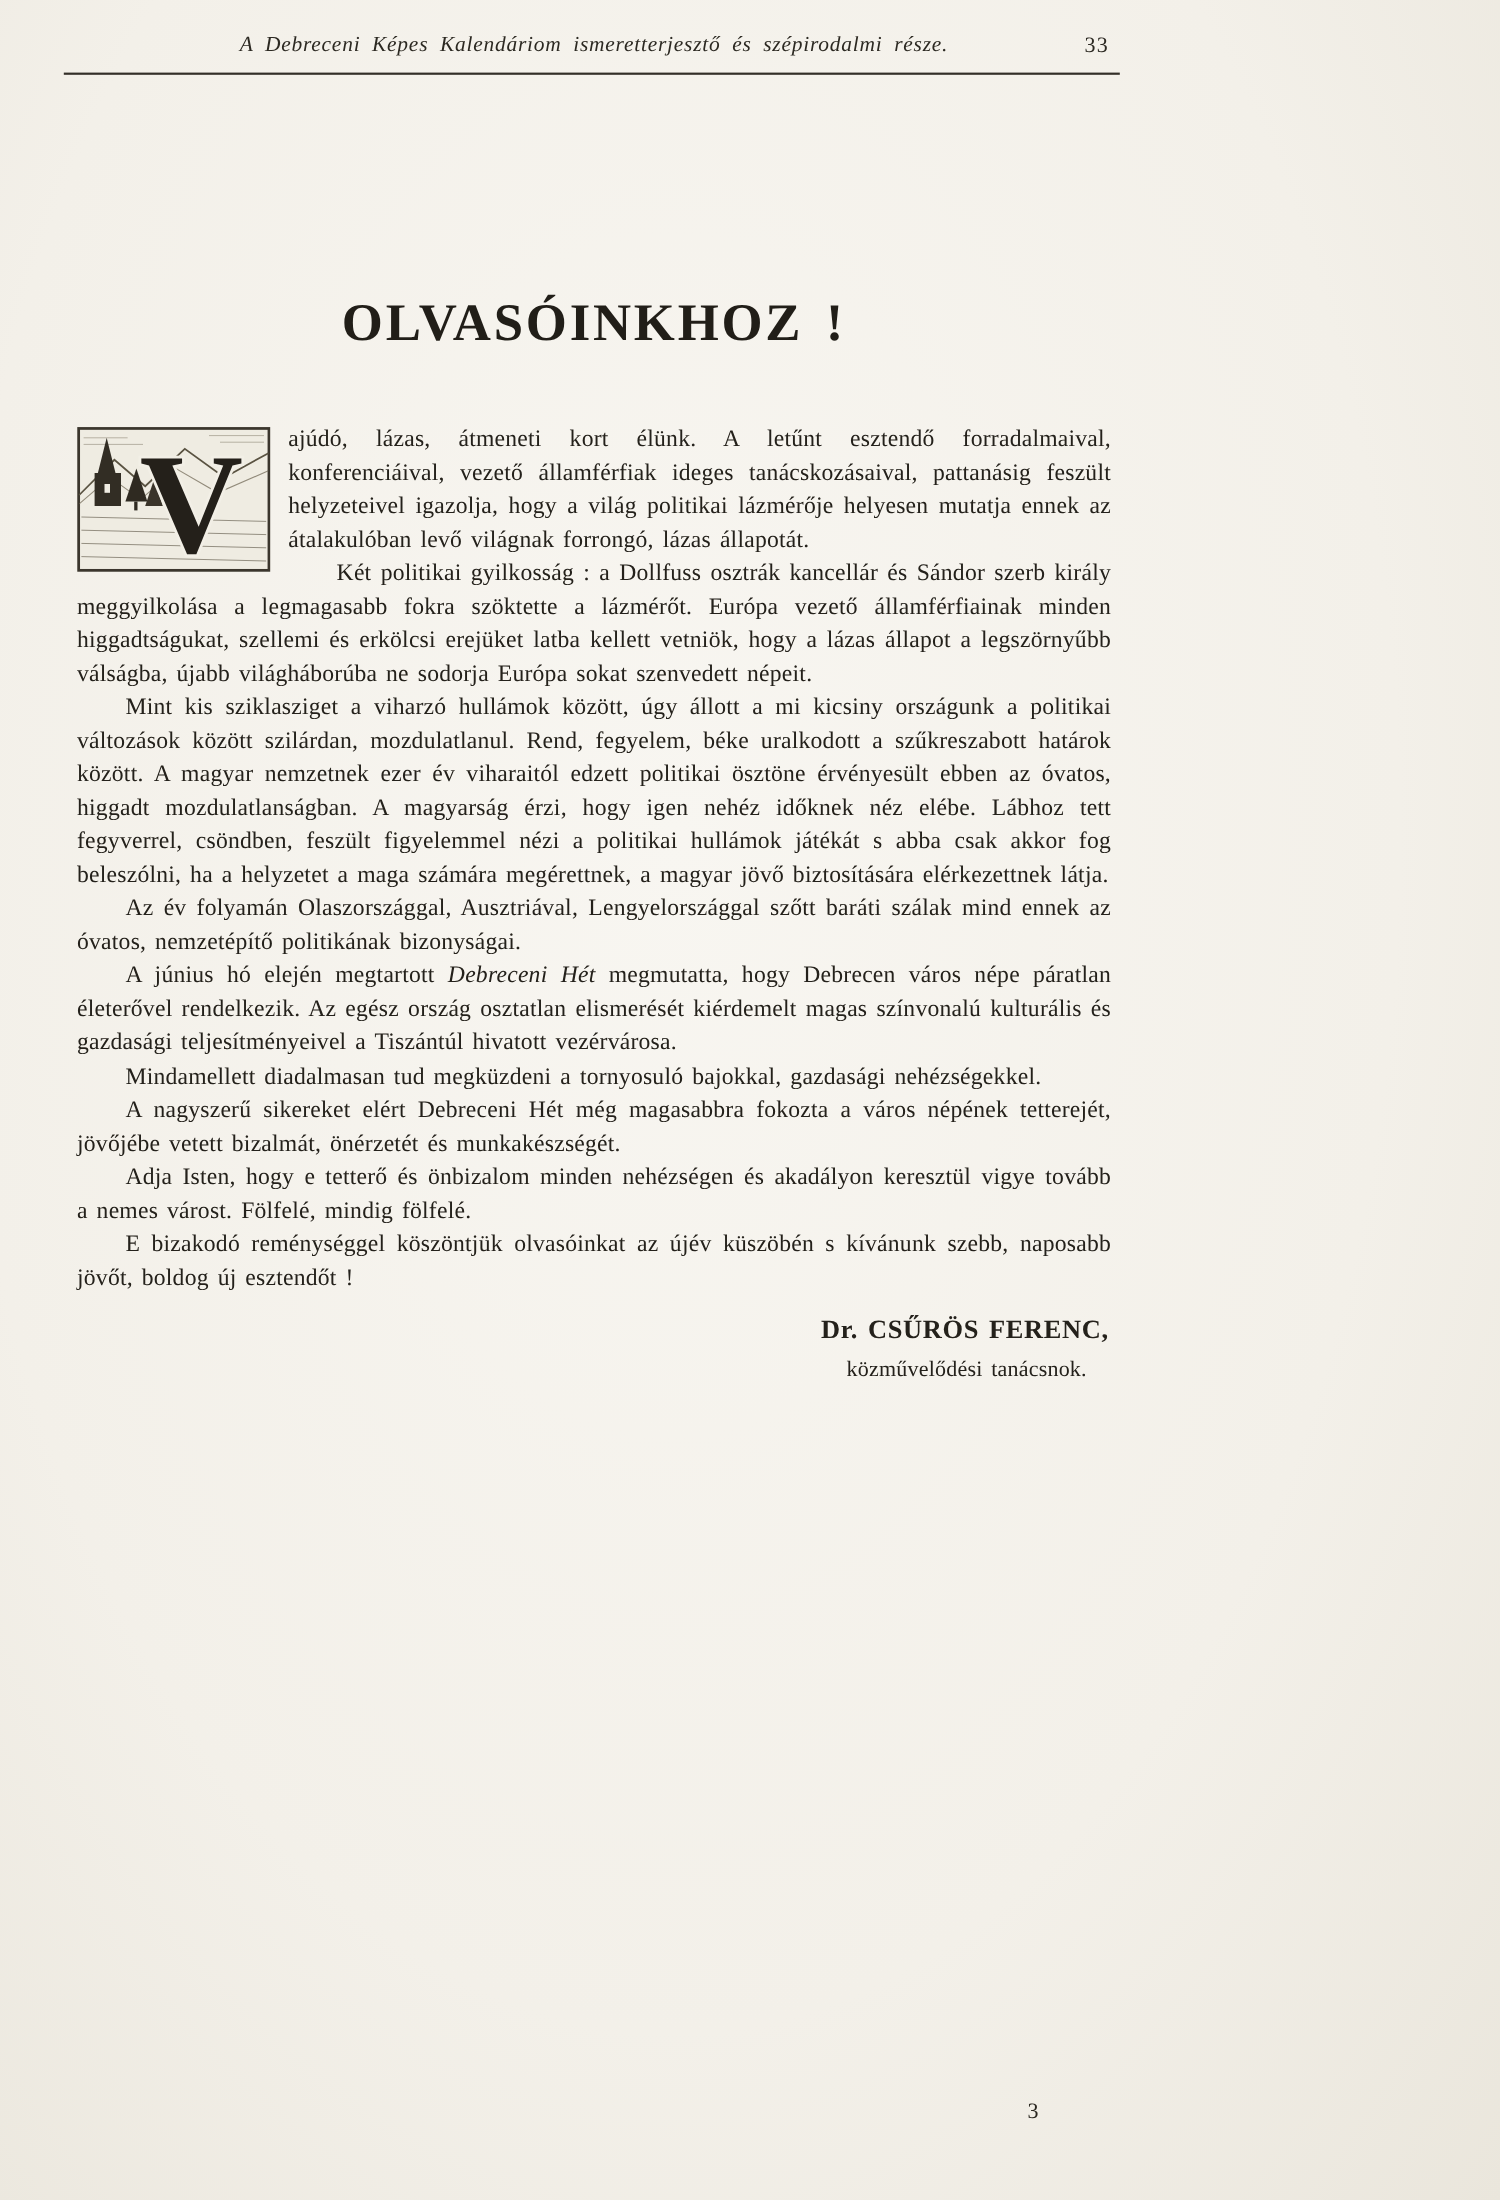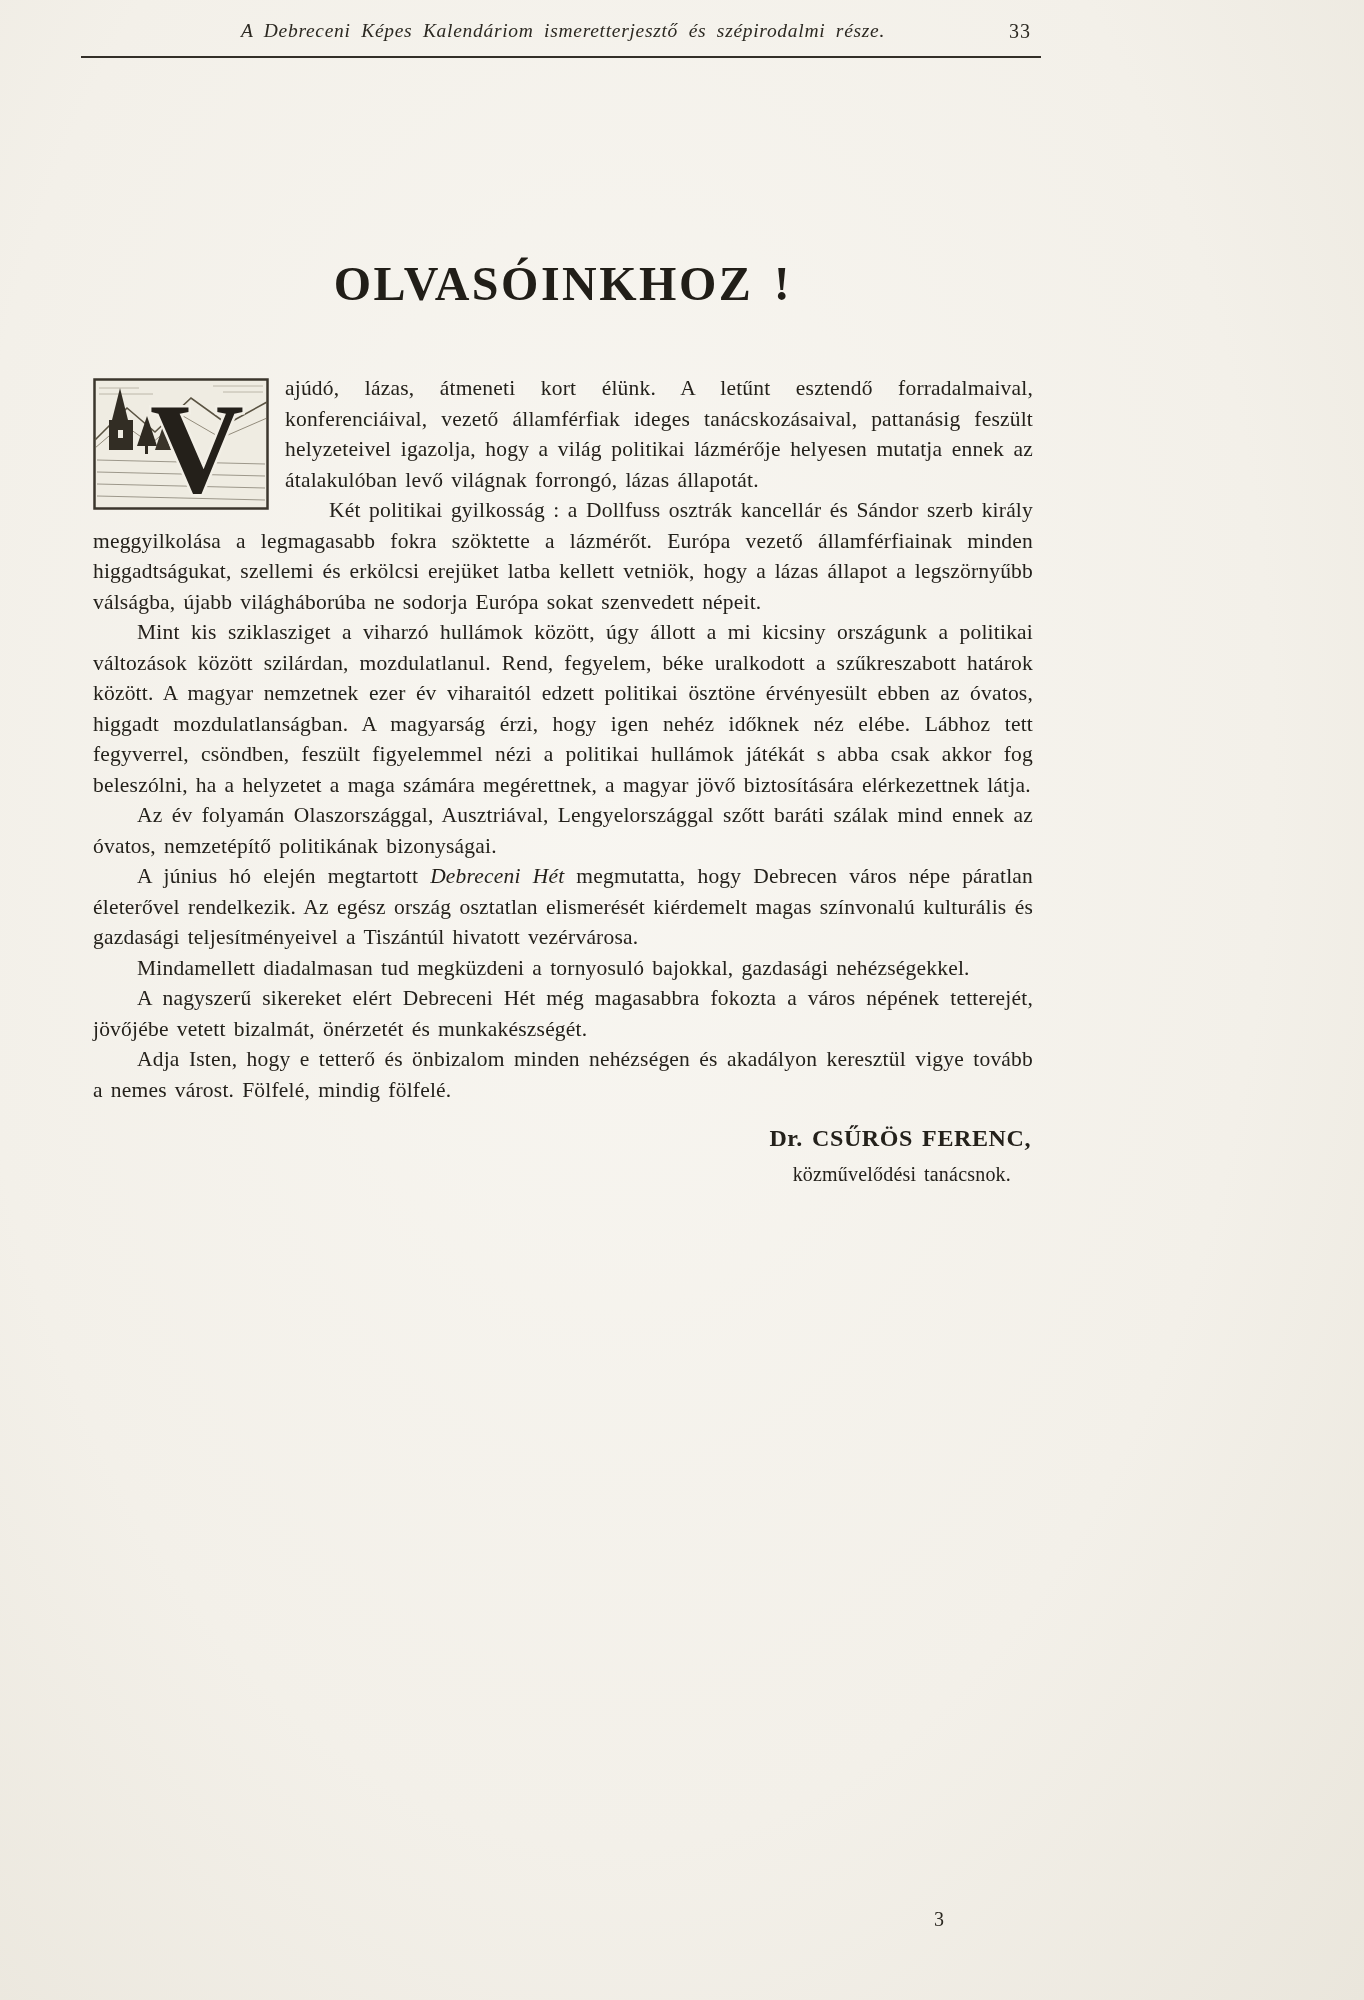--- a/index.html
+++ b/index.html
@@ -13,23 +13,22 @@
     height: 2000px;
     margin: 0 auto;
     background: radial-gradient(ellipse at 45% 38%, #f8f6f1 0%, #f3f0e9 62%, #eae6dc 100%);
     font-family: "Liberation Serif", "DejaVu Serif", serif;
     color: #26231d;
     overflow: hidden;
   }
   .content {
     position: absolute;
     left: 70px;
-    top: 20px;
+    top: 30px;
     width: 940px;
-    margin-left: 23px;
   }
 
   
   .running-head {
     position: relative;
     height: 30px;
     font-style: italic;
     font-size: 19.5px;
     letter-spacing: 0.7px;
     word-spacing: 5px;
@@ -181,20 +180,21 @@
 
 
       <p class="para"><span>A június hó elején megtartott </span><em class="work-title">Debreceni Hét</em><span> megmutatta, hogy Debrecen város népe páratlan életerővel rendelkezik. Az egész ország osztatlan elismerését kiérdemelt magas színvonalú kulturális és gazdasági teljesítményeivel a Tiszántúl hivatott vezérvárosa.</span></p>
 
       <p class="para"><span>Mindamellett diadalmasan tud megküzdeni a tornyosuló bajokkal, gazdasági nehézségekkel.</span></p>
 
       <p class="para"><span>A nagyszerű sikereket elért Debreceni Hét még magasabbra fokozta a város népének tetterejét, jövőjébe vetett bizalmát, önérzetét és munkakészségét.</span></p>
 
       <p class="para"><span>Adja Isten, hogy e tetterő és önbizalom minden nehézségen és akadályon keresztül vigye tovább a nemes várost. Fölfelé, mindig fölfelé.</span></p>
 
+      <p class="para"><span>E bizakodó reménységgel köszöntjük olvasóinkat az újév küszöbén s kívánunk szebb, naposabb jövőt, boldog új esztendőt !</span></p>
 
       <div class="signature">
         <div class="sig-name">Dr. CSŰRÖS FERENC,</div>
         <div class="sig-role">közművelődési tanácsnok.</div>
       </div>
 
     </div>
   </div>
 
   <div class="folio">3</div>

